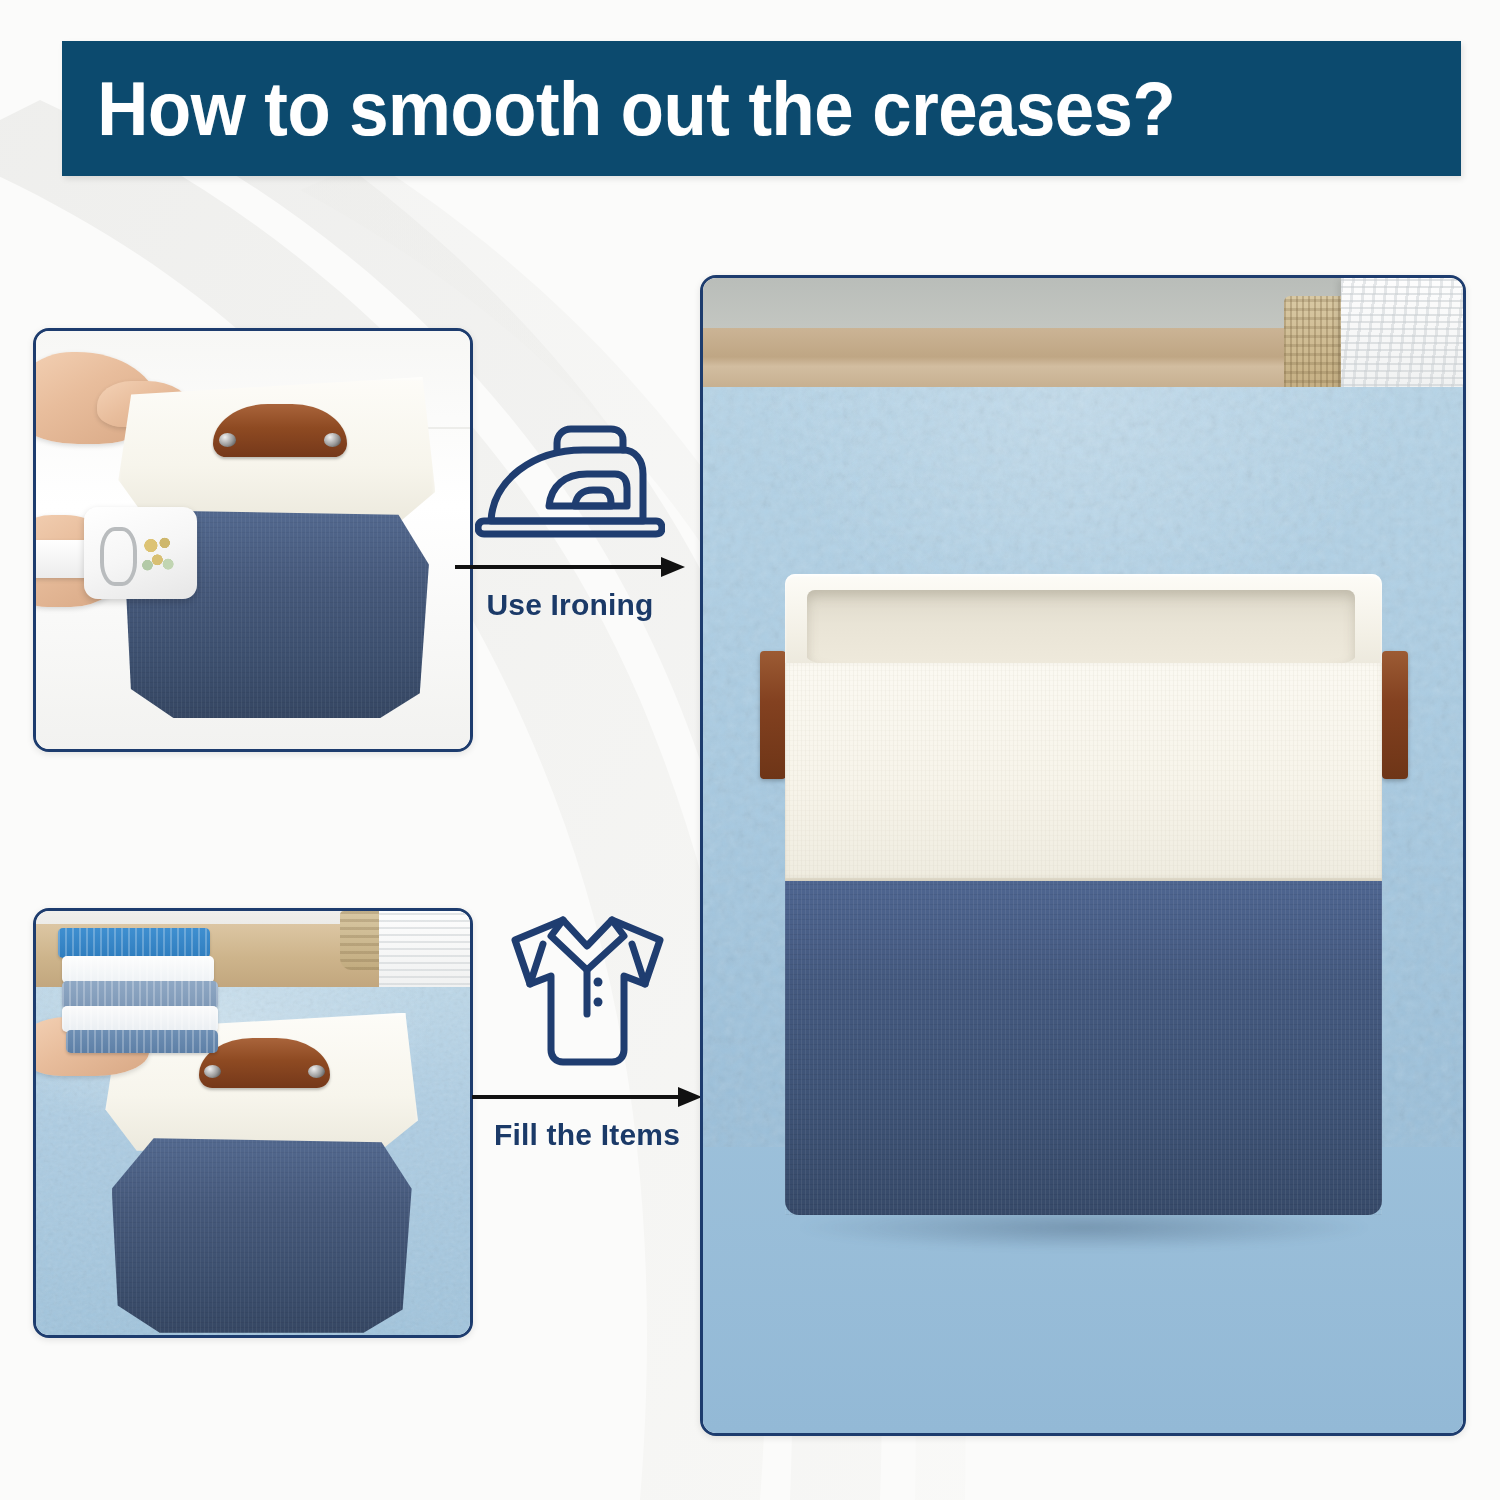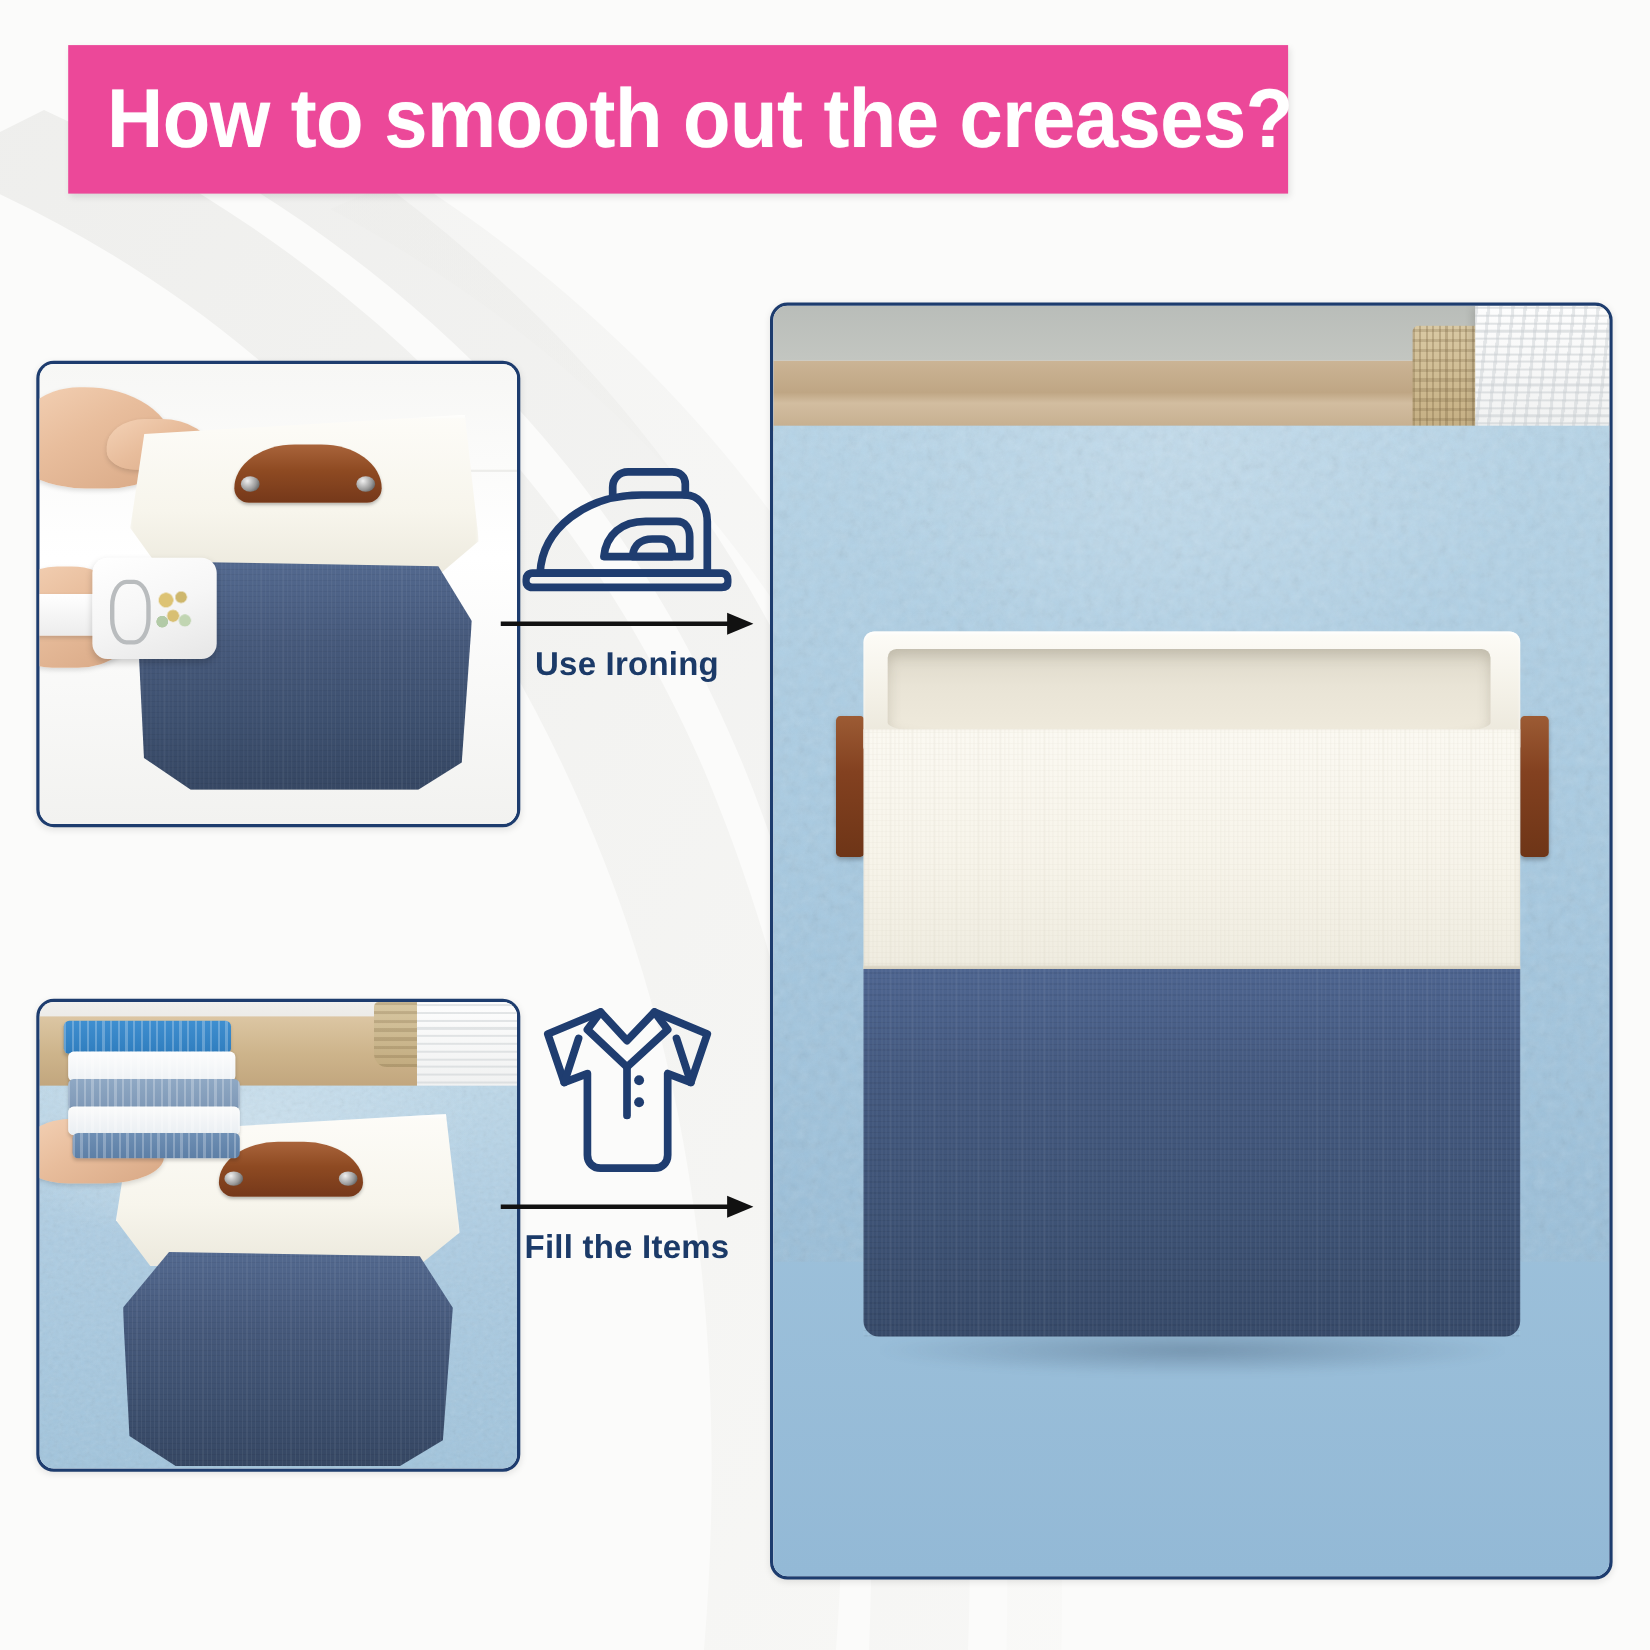--- a/index.html
+++ b/index.html
@@ -8,22 +8,22 @@
     background:#fbfbfa;
     font-family:"Liberation Sans", sans-serif;
     position:relative;
   }
 
   
   #bg-swooshes{position:absolute;inset:0;z-index:0;pointer-events:none;}
 
   
   .header-banner{
-    position:absolute;left:62px;top:41px;width:1109px;height:135px;
-    background:#ec4899;
+    position:absolute;left:62px;top:41px;width:1399px;height:135px;
+    background:#0c4a6e;
     display:flex;align-items:center;
     z-index:5;
     box-shadow:2px 3px 6px rgba(0,0,0,.10);
   }
   .header-title{
     color:#ffffff;
     font-size:76px;
     font-weight:700;
     letter-spacing:-0.5px;
     padding-left:38px;
@@ -46,21 +46,21 @@
   }
   #panel-steam{left:33px;top:328px;width:434px;height:418px;}
   #panel-fill {left:33px;top:908px;width:434px;height:424px;}
   #panel-main {left:700px;top:275px;width:760px;height:1155px;}
 
   .photo-inner{position:absolute;inset:0;}
 
   
   .step-col{position:absolute;width:230px;z-index:4;text-align:center;}
   #step-iron{left:455px;top:420px;}
-  #step-fill{left:455px;top:950px;}
+  #step-fill{left:472px;top:950px;}
 
   .step-icon{height:120px;display:flex;align-items:flex-end;justify-content:center;}
   .step-arrow{margin-top:14px;height:26px;position:relative;}
   .step-label{
     margin-top:8px;
     color:#1b3a68;
     font-size:30px;
     font-weight:700;
     letter-spacing:.2px;
     white-space:nowrap;

